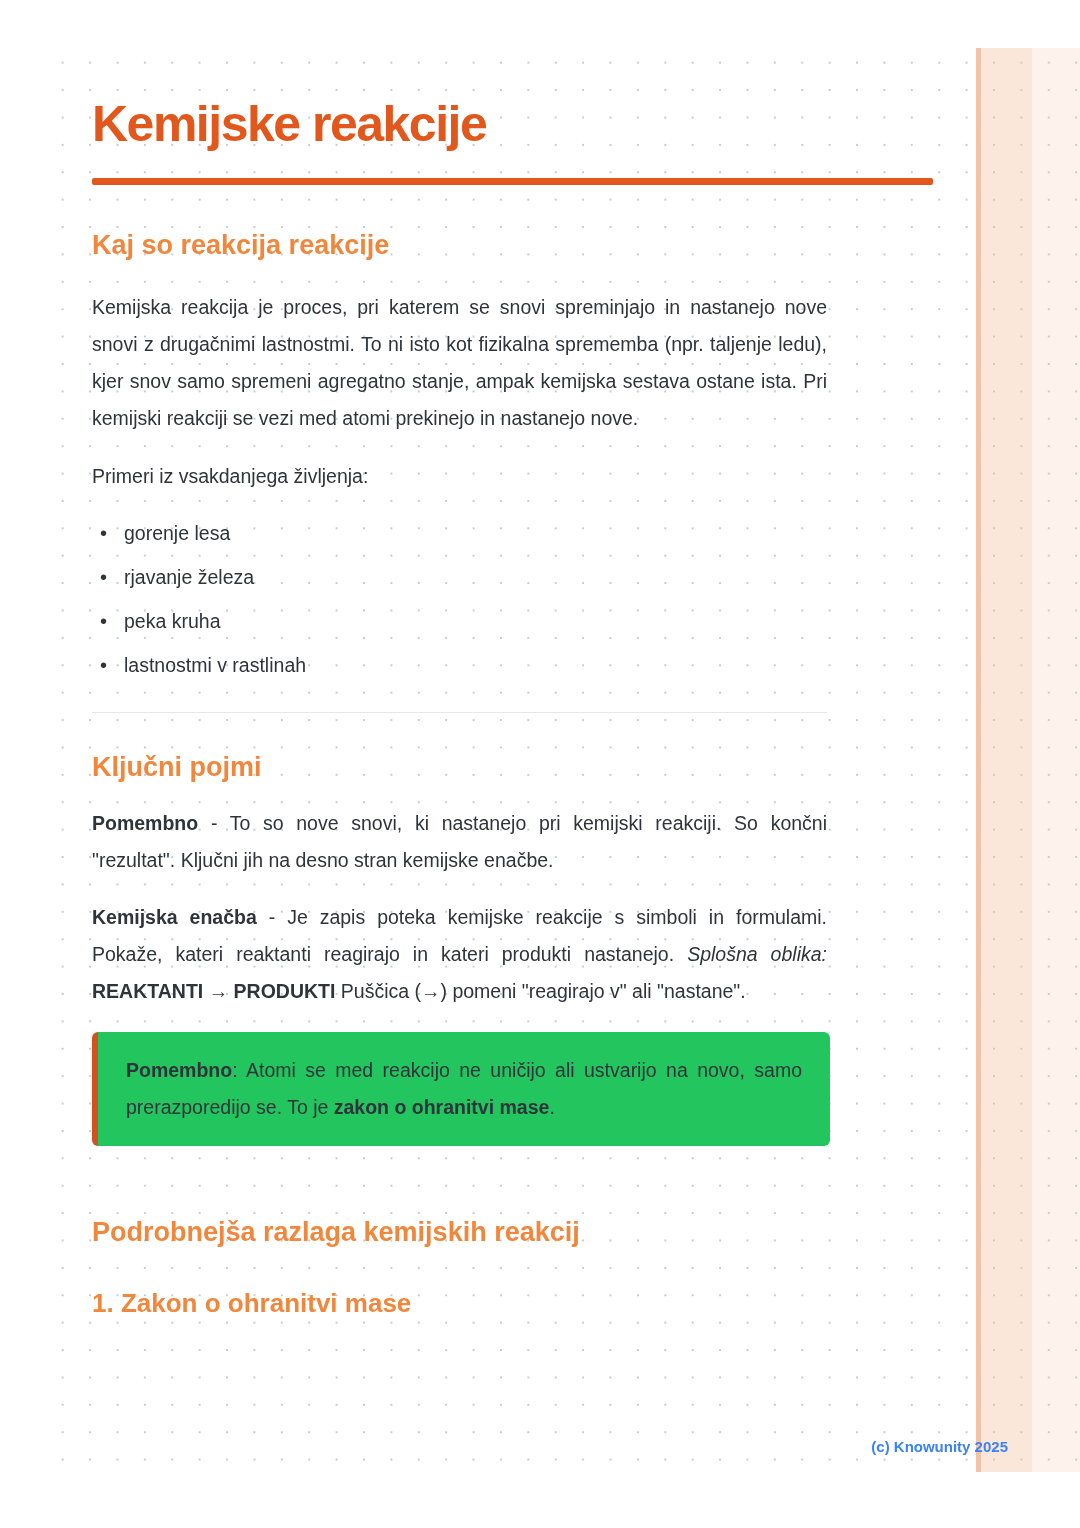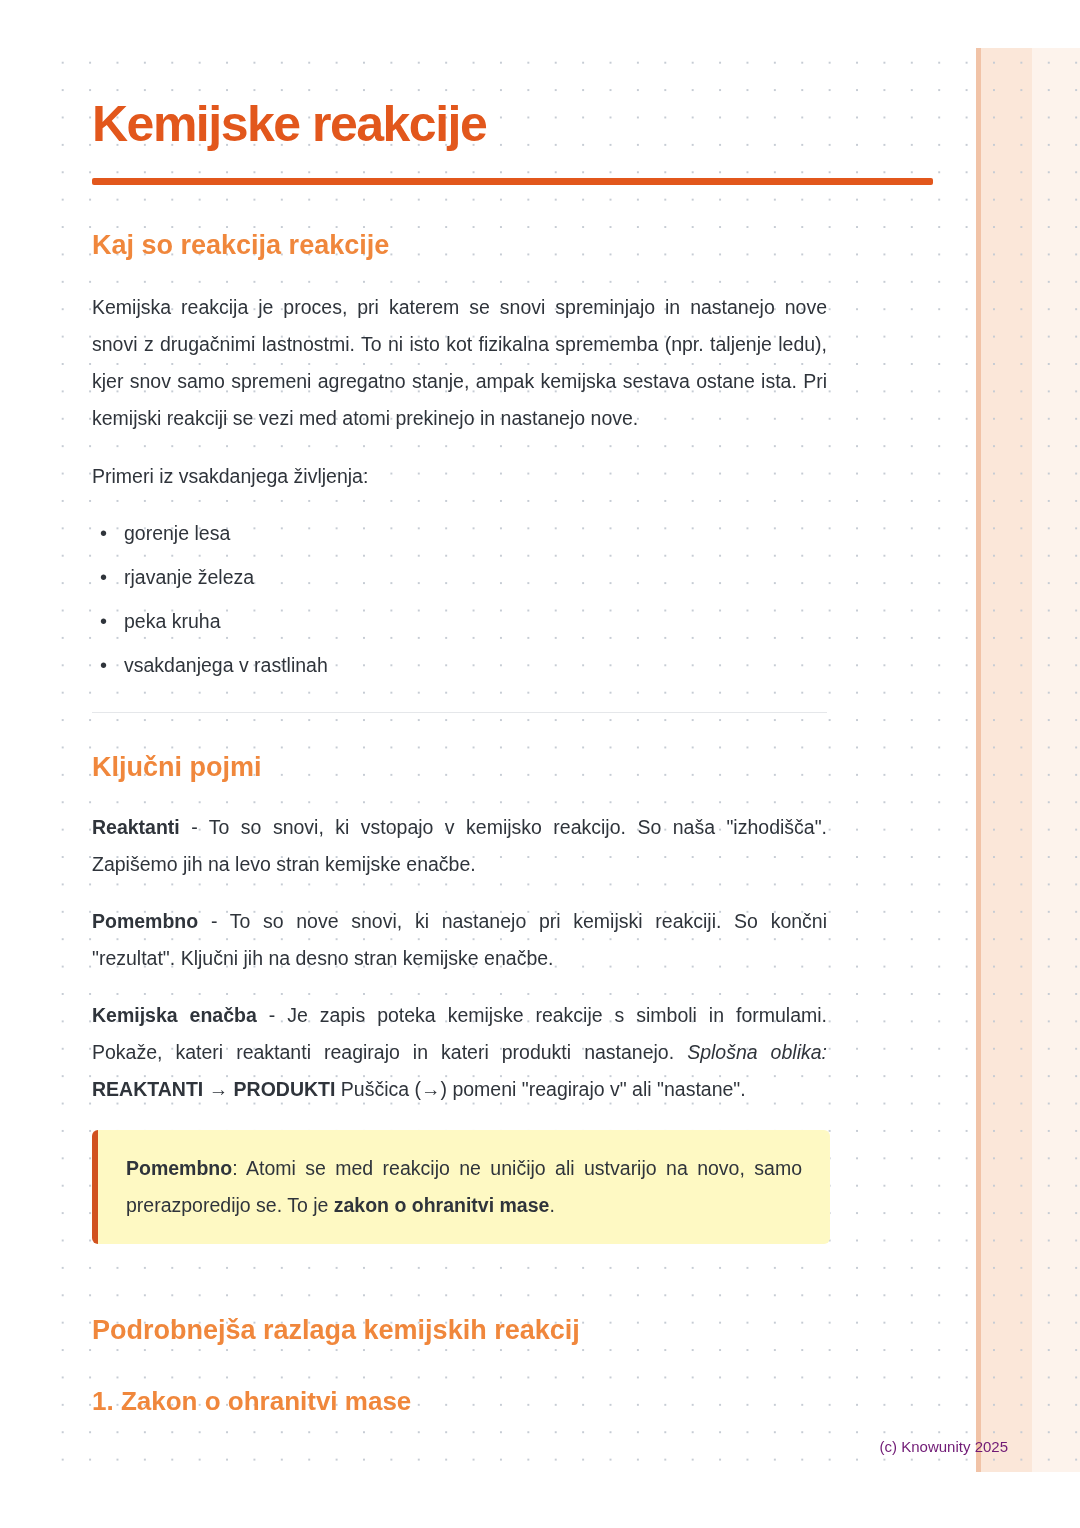--- a/index.html
+++ b/index.html
@@ -111,40 +111,41 @@
   .divider {
     margin-top: 35px;
     width: 735px;
     height: 1px;
     background: #E5E7EA;
   }
   .callout {
     margin-top: 22px;
     box-sizing: border-box;
     width: 738px;
-    background: #fef9c3;
+    background: #22c55e;
     border-left: 6px solid #D1521F;
     border-radius: 6px;
     padding: 20px 28px;
   }
   .callout p {
     margin: 0;
     font-size: 19.5px;
     line-height: 37px;
     color: #2F343B;
     text-align: justify;
   }
   .footer-credit {
     position: absolute;
     top: 1438px;
     right: 72px;
     font-size: 15px;
     line-height: 18px;
-    color: #701a75;
+    color: #3b82f6;
     z-index: 3;
+    font-weight: bold;
   }
   .em { font-style: italic; }
   strong { font-weight: bold; color: #2F343B; }
 </style>
 </head>
 <body>
 
 <div class="page">
 
   <div class="stripe-edge"></div>
@@ -171,29 +172,28 @@
       <li>
         <span class="bullet-dot">•</span>
         <span>rjavanje železa</span>
       </li>
       <li>
         <span class="bullet-dot">•</span>
         <span>peka kruha</span>
       </li>
       <li>
         <span class="bullet-dot">•</span>
-        <span>vsakdanjega v rastlinah</span>
+        <span>lastnostmi v rastlinah</span>
       </li>
     </ul>
 
     <div class="divider"></div>
 
     <h2 class="terms-heading">Ključni pojmi</h2>
 
-    <p class="body term term-first"><strong>Reaktanti</strong><span> - To so snovi, ki vstopajo v kemijsko reakcijo. So naša "izhodišča". Zapišemo jih na levo stran kemijske enačbe.</span></p>
 
     <p class="body term"><strong>Pomembno</strong><span> - To so nove snovi, ki nastanejo pri kemijski reakciji. So končni "rezultat". Ključni jih na desno stran kemijske enačbe.</span></p>
 
     <p class="body term"><strong>Kemijska enačba</strong><span> - Je zapis poteka kemijske reakcije s simboli in formulami. Pokaže, kateri reaktanti reagirajo in kateri produkti nastanejo. </span><span class="em">Splošna oblika:</span><span> </span><strong>REAKTANTI → PRODUKTI</strong><span> Puščica (→) pomeni "reagirajo v" ali "nastane".</span></p>
 
     <div class="callout">
       <p><strong>Pomembno</strong><span>: Atomi se med reakcijo ne uničijo ali ustvarijo na novo, samo prerazporedijo se. To je </span><strong>zakon o ohranitvi mase</strong><span>.</span></p>
     </div>
 
     <h2 class="detail-heading">Podrobnejša razlaga kemijskih reakcij</h2>

